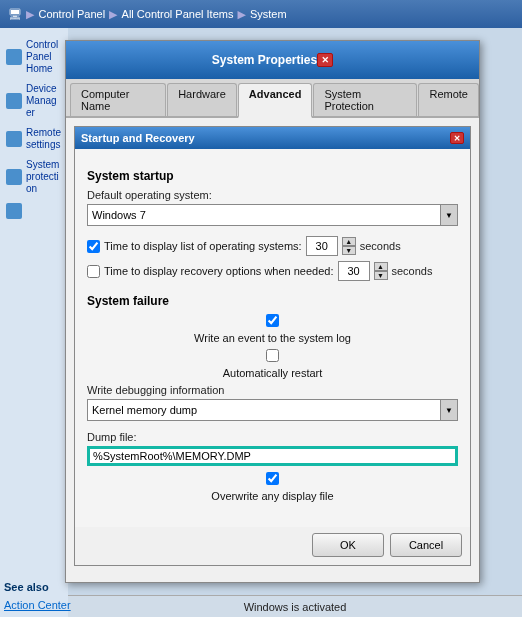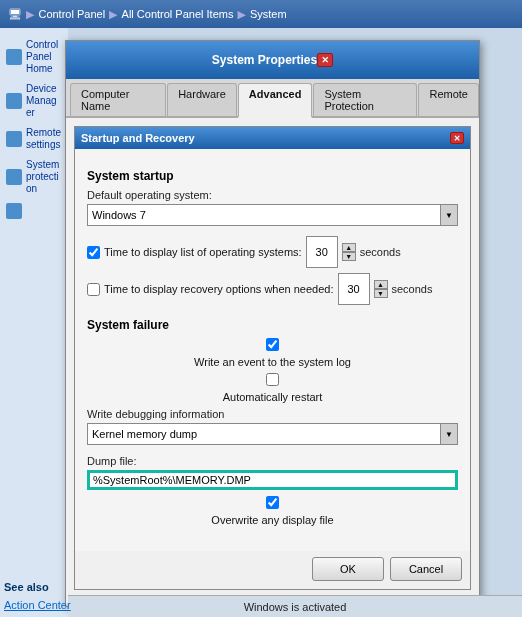--- a/index.html
+++ b/index.html
@@ -261,21 +261,21 @@
     .spinner-row {
       display: flex;
       align-items: center;
       gap: 4px;
       margin-bottom: 5px;
       font-size: 11px;
       color: #111;
     }
     .spinner-input {
       width: 32px;
-      height: 32px;
+      height: 20px;
       border: 1px solid #888;
       text-align: center;
       font-size: 11px;
     }
     .spinner-btns {
       display: flex;
       flex-direction: column;
       gap: 0;
     }
     .spinner-btn {

